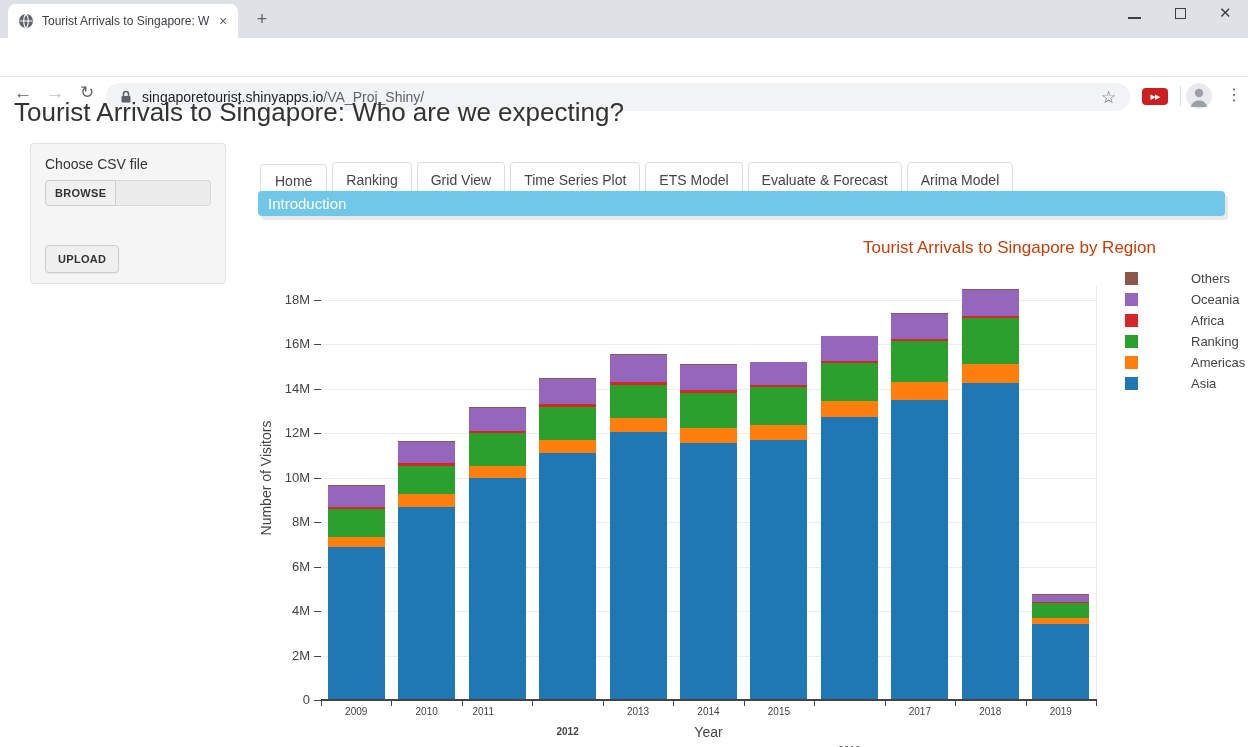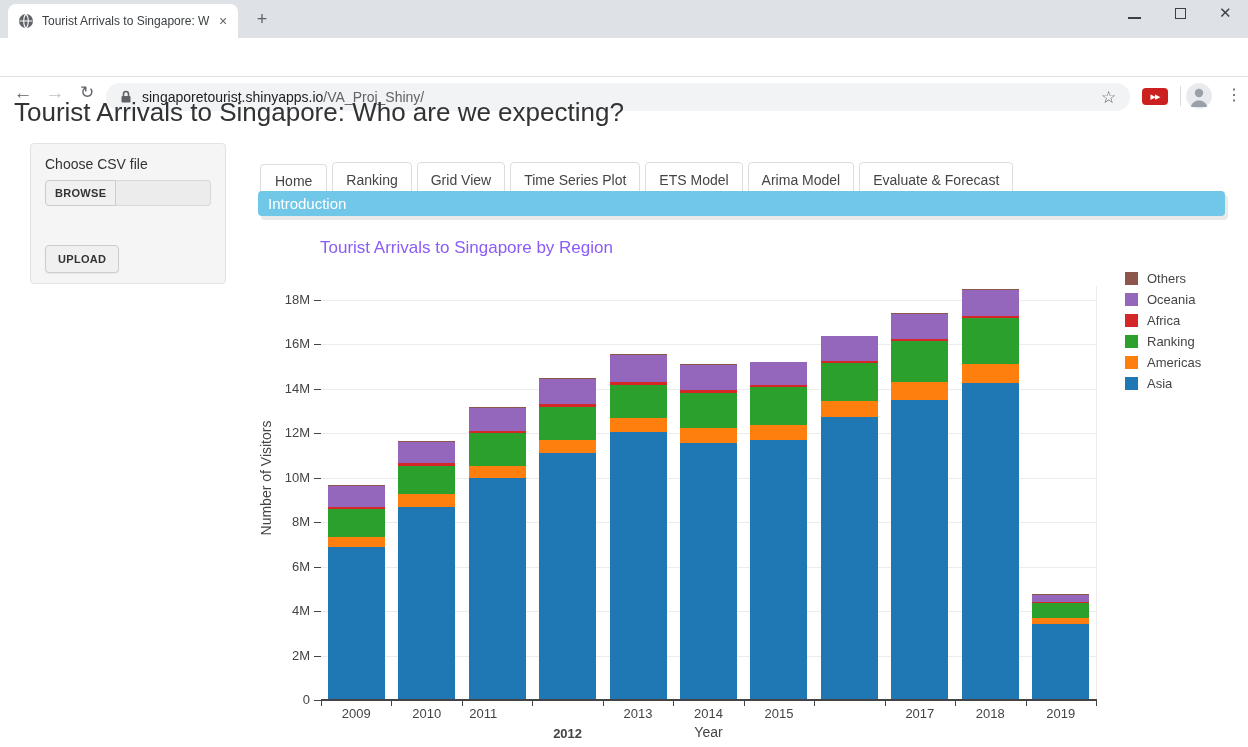--- a/index.html
+++ b/index.html
@@ -50,34 +50,34 @@
   .tabs { position:absolute; left:260px; top:148px; display:flex; gap:5px; align-items:flex-end; }
   .tab-item { background:#fff; border:1px solid #ddd; border-radius:4px 4px 0 0; color:#444;
     font-size:14px; padding:9px 13px; margin-top:2px; cursor:pointer; }
   .tab-item.active { border-bottom-color:#fff; padding:8px 14px; margin-top:16px; }
 
   .section-bar { position:absolute; left:258px; top:191px; width:967px; height:25px; background:#71c7e8;
     border-radius:4px; color:#fff; font-size:15px; font-weight:500; line-height:25px; padding-left:10px;
     box-shadow:3px 4px 0 #e9e9e9; }
 
   
-  .chart-title { position:absolute; left:320px; top:238px; width:836px; text-align:left;
-    font-size:17px; color:#8b5cf6; }
+  .chart-title { position:absolute; left:320px; top:238px; width:836px; text-align:right;
+    font-size:17px; color:#c2410c; }
   .gridline { position:absolute; height:1px; background:#ececec; z-index:1; }
   .edge-line { position:absolute; width:1px; background:#ececec; z-index:1; }
   .axis-x { position:absolute; height:2px; background:#444; z-index:3; }
   .ytick-label { position:absolute; width:60px; text-align:right; font-size:13px; color:#444; z-index:2; }
   .ytick-mark { position:absolute; width:7px; height:1px; background:#444; z-index:2; }
   .xtick-mark { position:absolute; width:1px; height:5px; background:#444; z-index:2; }
-  .xtick-label { position:absolute; text-align:center; font-size:13px; color:#444; }
+  .xtick-label { position:absolute; text-align:center; font-size:10px; color:#444; }
   .axis-title-x { position:absolute; text-align:center; font-size:14px; color:#444; }
   .axis-title-y { position:absolute; font-size:14px; color:#444; transform:translate(-50%,-50%) rotate(-90deg); white-space:nowrap; }
   .bar-seg { position:absolute; z-index:2; }
   .legend { position:absolute; left:1125px; top:271px; }
-  .legend-row { display:flex; align-items:center; margin-bottom:6px; cursor:pointer; }
+  .legend-row { display:flex; align-items:center; margin-bottom:6px; cursor:pointer;gap:44px; }
   .legend-swatch { width:13px; height:13px; margin-right:9px; }
   .legend-label { font-size:13px; color:#444; }
 </style>
 </head>
 <body>
 
 <div class="titlebar">
   <div class="btab">
     <svg width="16" height="16" viewBox="0 0 16 16">
       <circle cx="8" cy="8" r="7" fill="#5f6368"></circle>
@@ -126,22 +126,22 @@
   </div>
   <button class="upload-btn">UPLOAD</button>
 </div>
 
 <div class="tabs" id="tabs">
     <div class="tab-item active">Home</div>
     <div class="tab-item">Ranking</div>
     <div class="tab-item">Grid View</div>
     <div class="tab-item">Time Series Plot</div>
     <div class="tab-item">ETS Model</div>
+    <div class="tab-item">Evaluate &amp; Forecast</div>
     <div class="tab-item">Arima Model</div>
-    <div class="tab-item">Evaluate &amp; Forecast</div>
   </div>
 
 <div class="section-bar">Introduction</div>
 
 <div class="chart-title">Tourist Arrivals to Singapore by Region</div>
 <div id="chart">
     <div class="ytick-mark" style="left: 314px; top: 700px;"></div>
     <div class="ytick-label" style="left: 250px; top: 692px;">0</div>
     <div class="gridline" style="left: 321px; top: 656px; width: 775px;"></div>
     <div class="ytick-mark" style="left: 314px; top: 656px;"></div>

